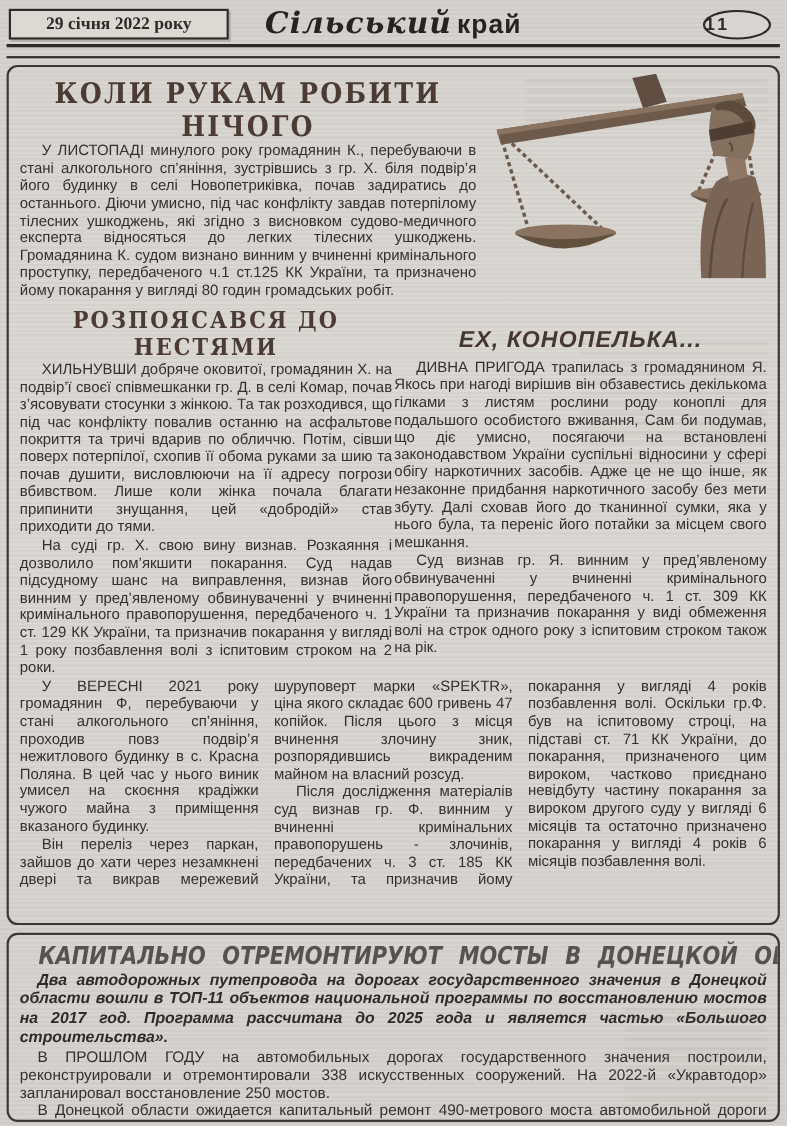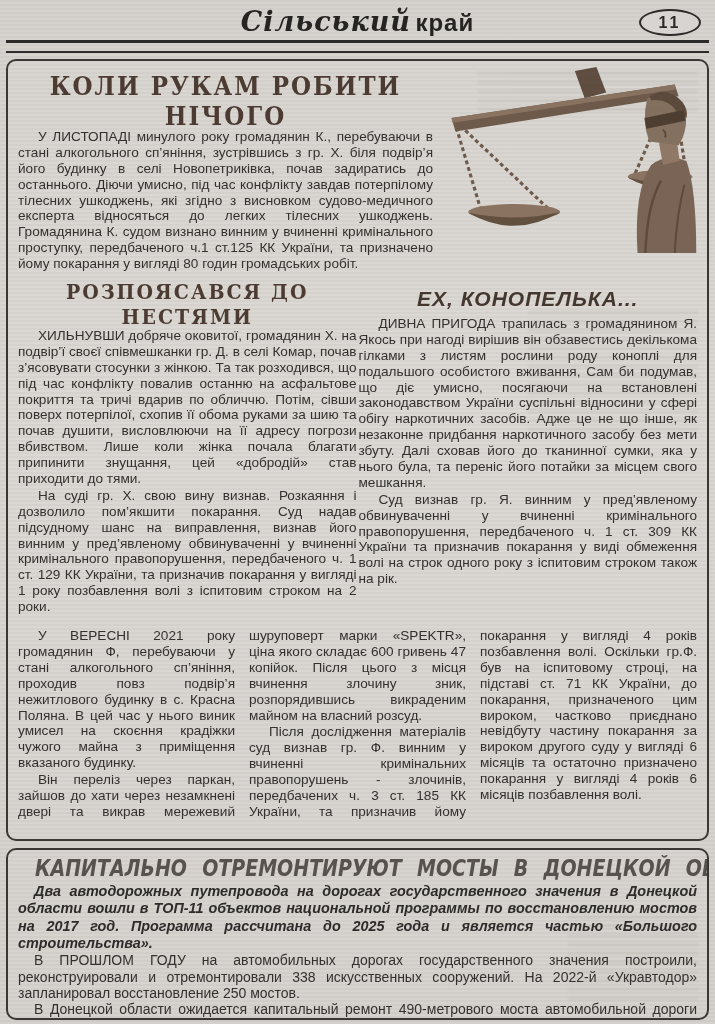--- a/index.html
+++ b/index.html
@@ -33,21 +33,21 @@
     font-family:"DejaVu Serif", serif;font-style:italic;font-weight:bold;
     font-size:27px;letter-spacing:1px;color:#262423;
   }
   .masthead .plain{
     font-family:"Liberation Sans", sans-serif;font-weight:bold;
     font-size:24px;letter-spacing:1px;color:#262423;
   }
   .pagenum{
     position:absolute;right:8px;top:3px;width:58px;height:23px;
     border:2px solid #2d2b29;border-radius:50%;
-    display:flex;align-items:center;justify-content:center;
+    display:flex;align-items:center;
     font-weight:bold;font-size:16px;letter-spacing:3px;background:#d8d5d0;
   }
   .double-rule{height:8px;border-top:3px solid #2d2b29;border-bottom:2px solid #2d2b29;margin-top:2px;}
   
   .court-box{
     position:relative;margin-top:6px;height:782px;box-sizing:border-box;
     border:2px solid #3a3835;border-radius:10px;
     padding:6px 10px 6px 10px;overflow:hidden;background:rgba(255,255,255,.06);
   }
   .justice{float:right;width:256px;height:186px;margin:0 0 2px 8px;}
@@ -59,31 +59,31 @@
   }
   .slab{
     font-family:"DejaVu Serif", serif;font-weight:bold;color:#4c3b33;
     text-align:center;letter-spacing:2px;margin:3px 0 5px 0;
     transform:scaleY(1.12);transform-origin:top center;
   }
   .slab.h1{font-size:23px;}
   .slab.h2{font-size:19px;}
   .heavy-italic{
     font-family:"Liberation Sans", sans-serif;font-weight:bold;font-style:italic;
-    color:#44372f;text-align:center;letter-spacing:1px;margin:11px 0 5px 0;
+    color:#44372f;text-align:center;letter-spacing:1px;margin:21px 0 5px 0;
   }
   .heavy-italic.h2{font-size:21px;}
   .heavy-italic.big{font-size:26px;word-spacing:8px;margin:6px 0 4px 0;clear:both;}
   p.body{
     margin:0 0 1px 0;font-size:13.6px;line-height:1.17;text-align:justify;text-indent:20px;
     color:#33312e;
   }
   .two-col{display:flex;gap:2px;clear:none;margin-top:4px;}
   .two-col .col{flex:1 1 0;min-width:0;}
-  .three-col{column-count:3;column-gap:14px;margin-top:12px;}
+  .three-col{column-count:3;column-gap:14px;margin-top:0;}
   
   .bridges-box{
     position:relative;margin-top:7px;height:172px;box-sizing:border-box;
     border:2px solid #3a3835;border-radius:10px;
     padding:4px 10px;overflow:hidden;background:rgba(255,255,255,.05);
   }
   .bridges-title{
     text-align:center;font-family:"DejaVu Sans", sans-serif;font-weight:bold;font-style:italic;
     font-size:20px;color:#57524d;word-spacing:9px;margin:1px 0 4px 0;
     transform:scaleX(.95) scaleY(1.12);transform-origin:top center;white-space:nowrap;
@@ -98,20 +98,23 @@
   
   .ghost{position:absolute;opacity:.10;filter:blur(1.5px);pointer-events:none;
     background:repeating-linear-gradient(0deg,#6b6156 0 3px,transparent 3px 9px);}
 </style>
 </head>
 <body>
 
 <div class="page">
 
   <div class="hdr">
+    <div class="date-box">
+      <span>29 січня 2022 року</span>
+    </div>
     <div class="masthead">
       <span class="script">Сільський</span>
       <span class="plain">край</span>
     </div>
     <div class="pagenum">
       <span>11</span>
     </div>
   </div>
   <div class="double-rule"></div>
 

